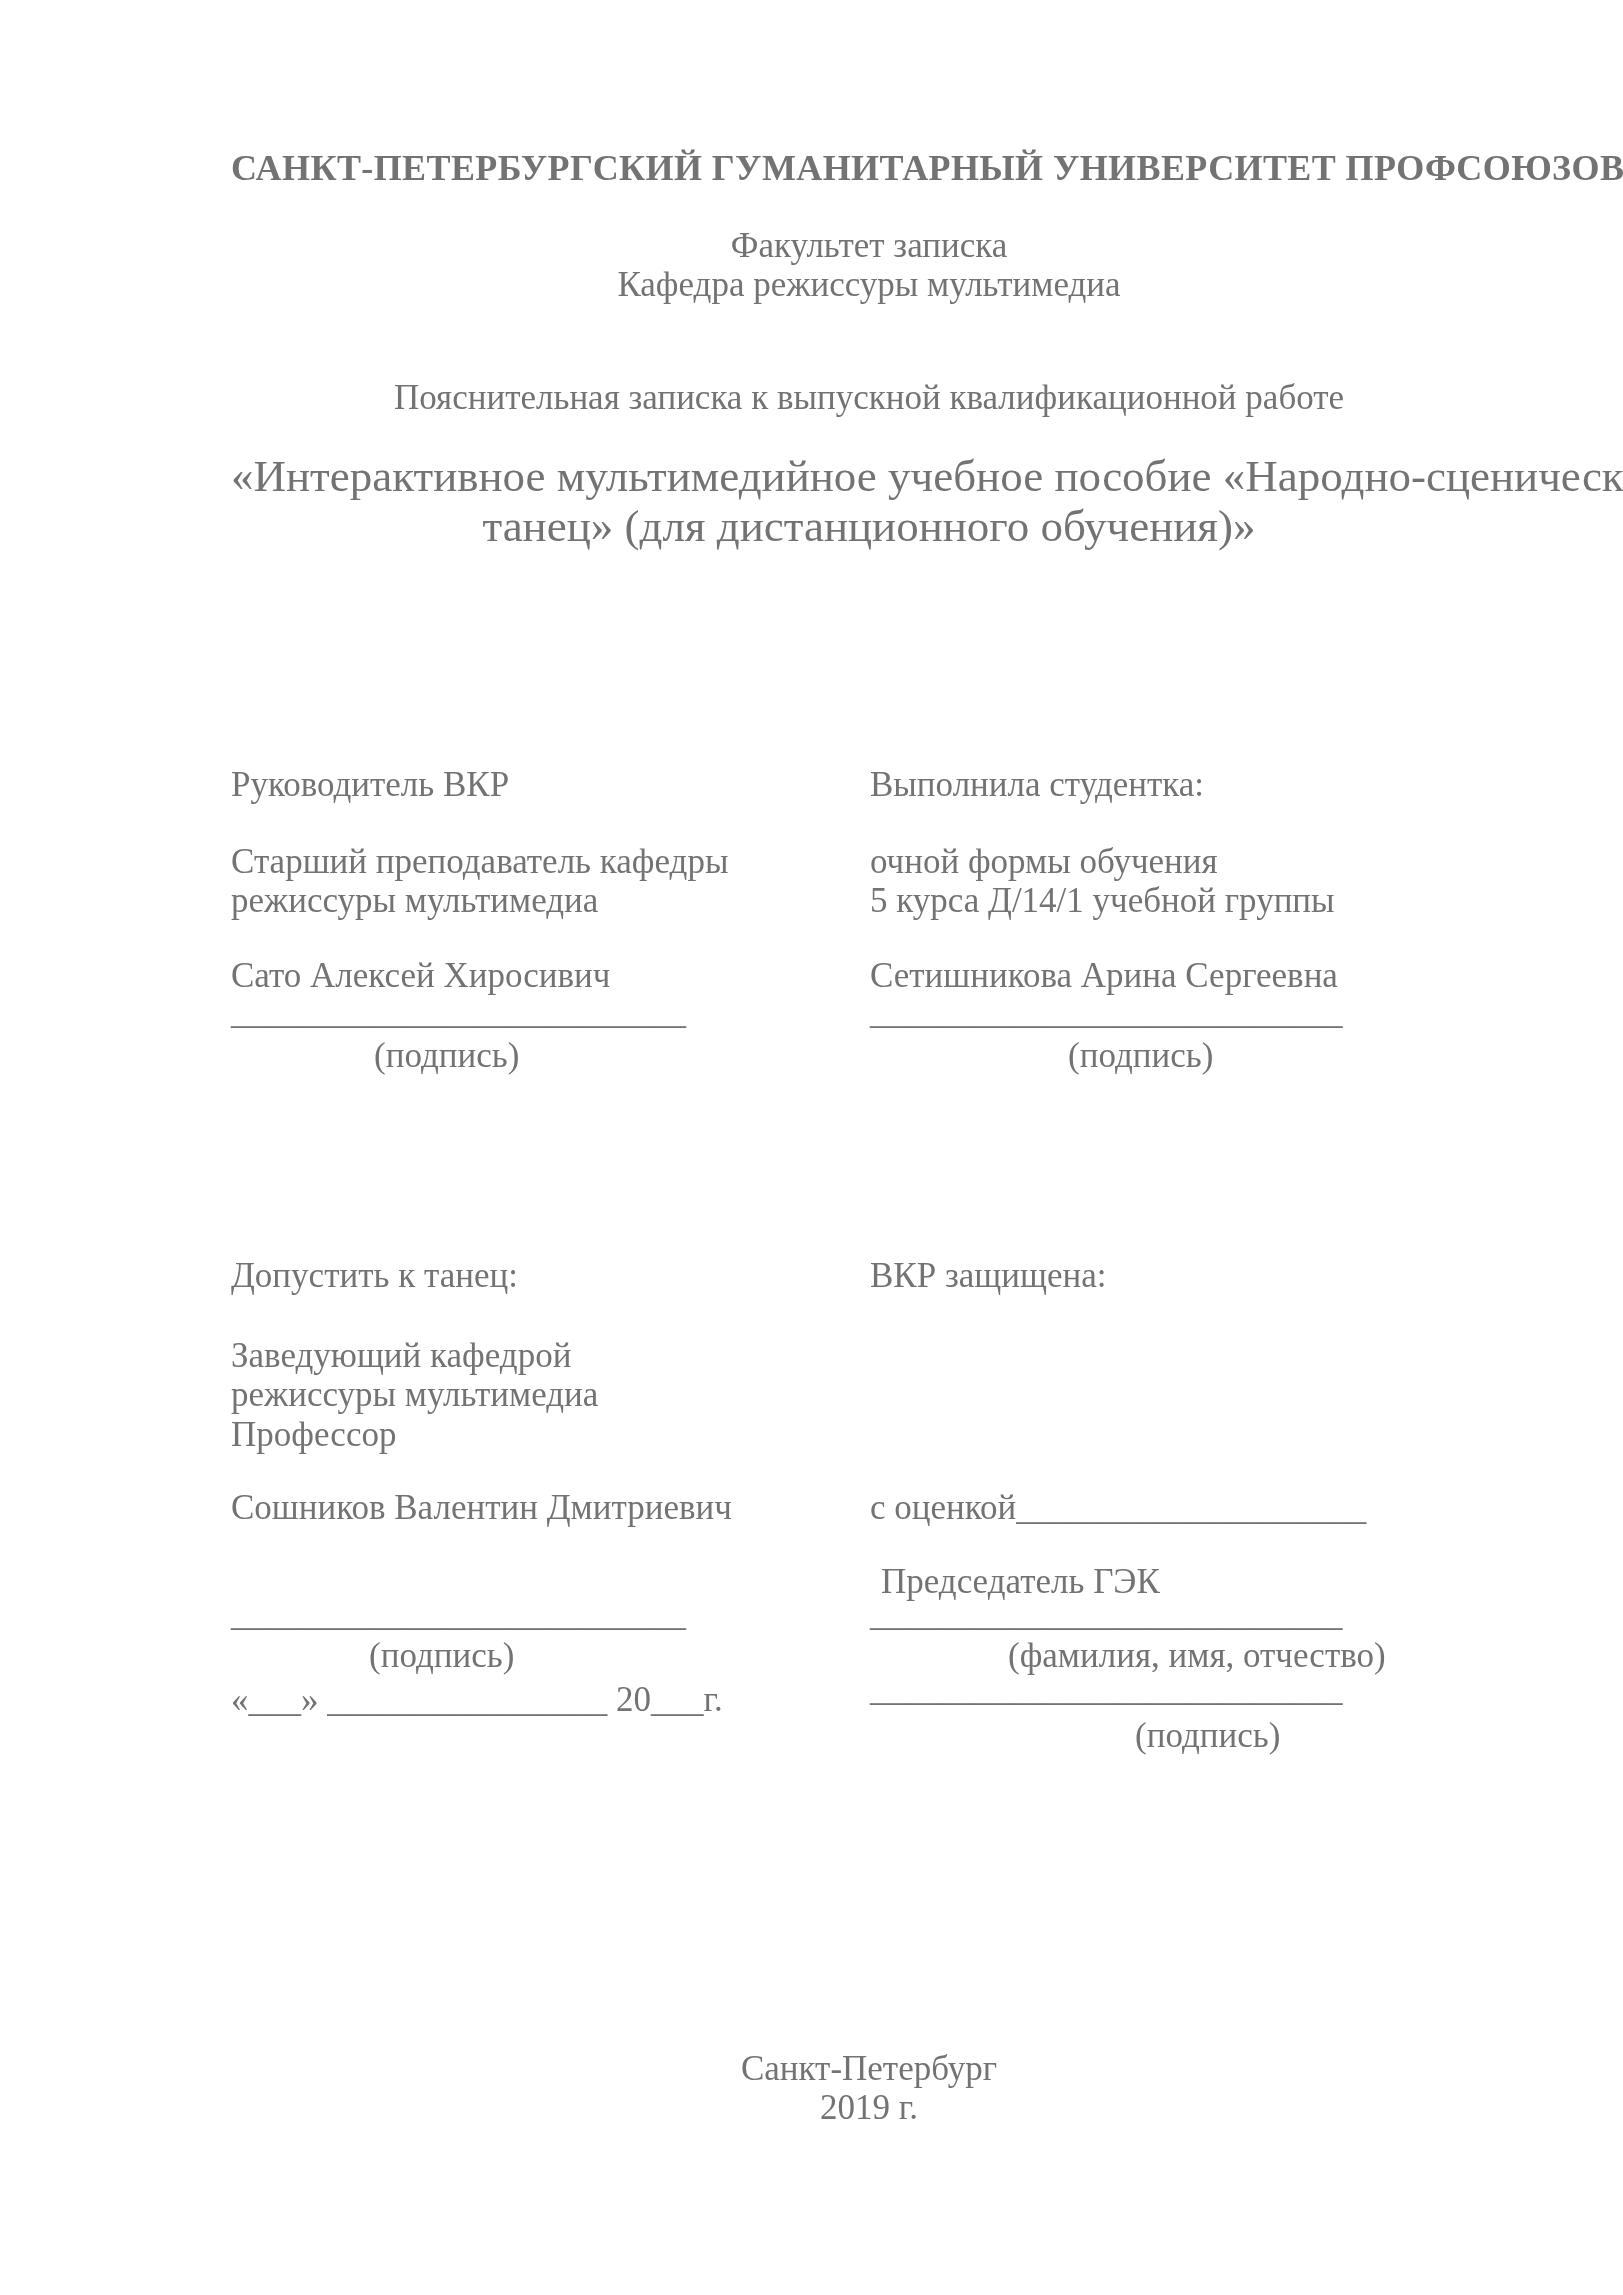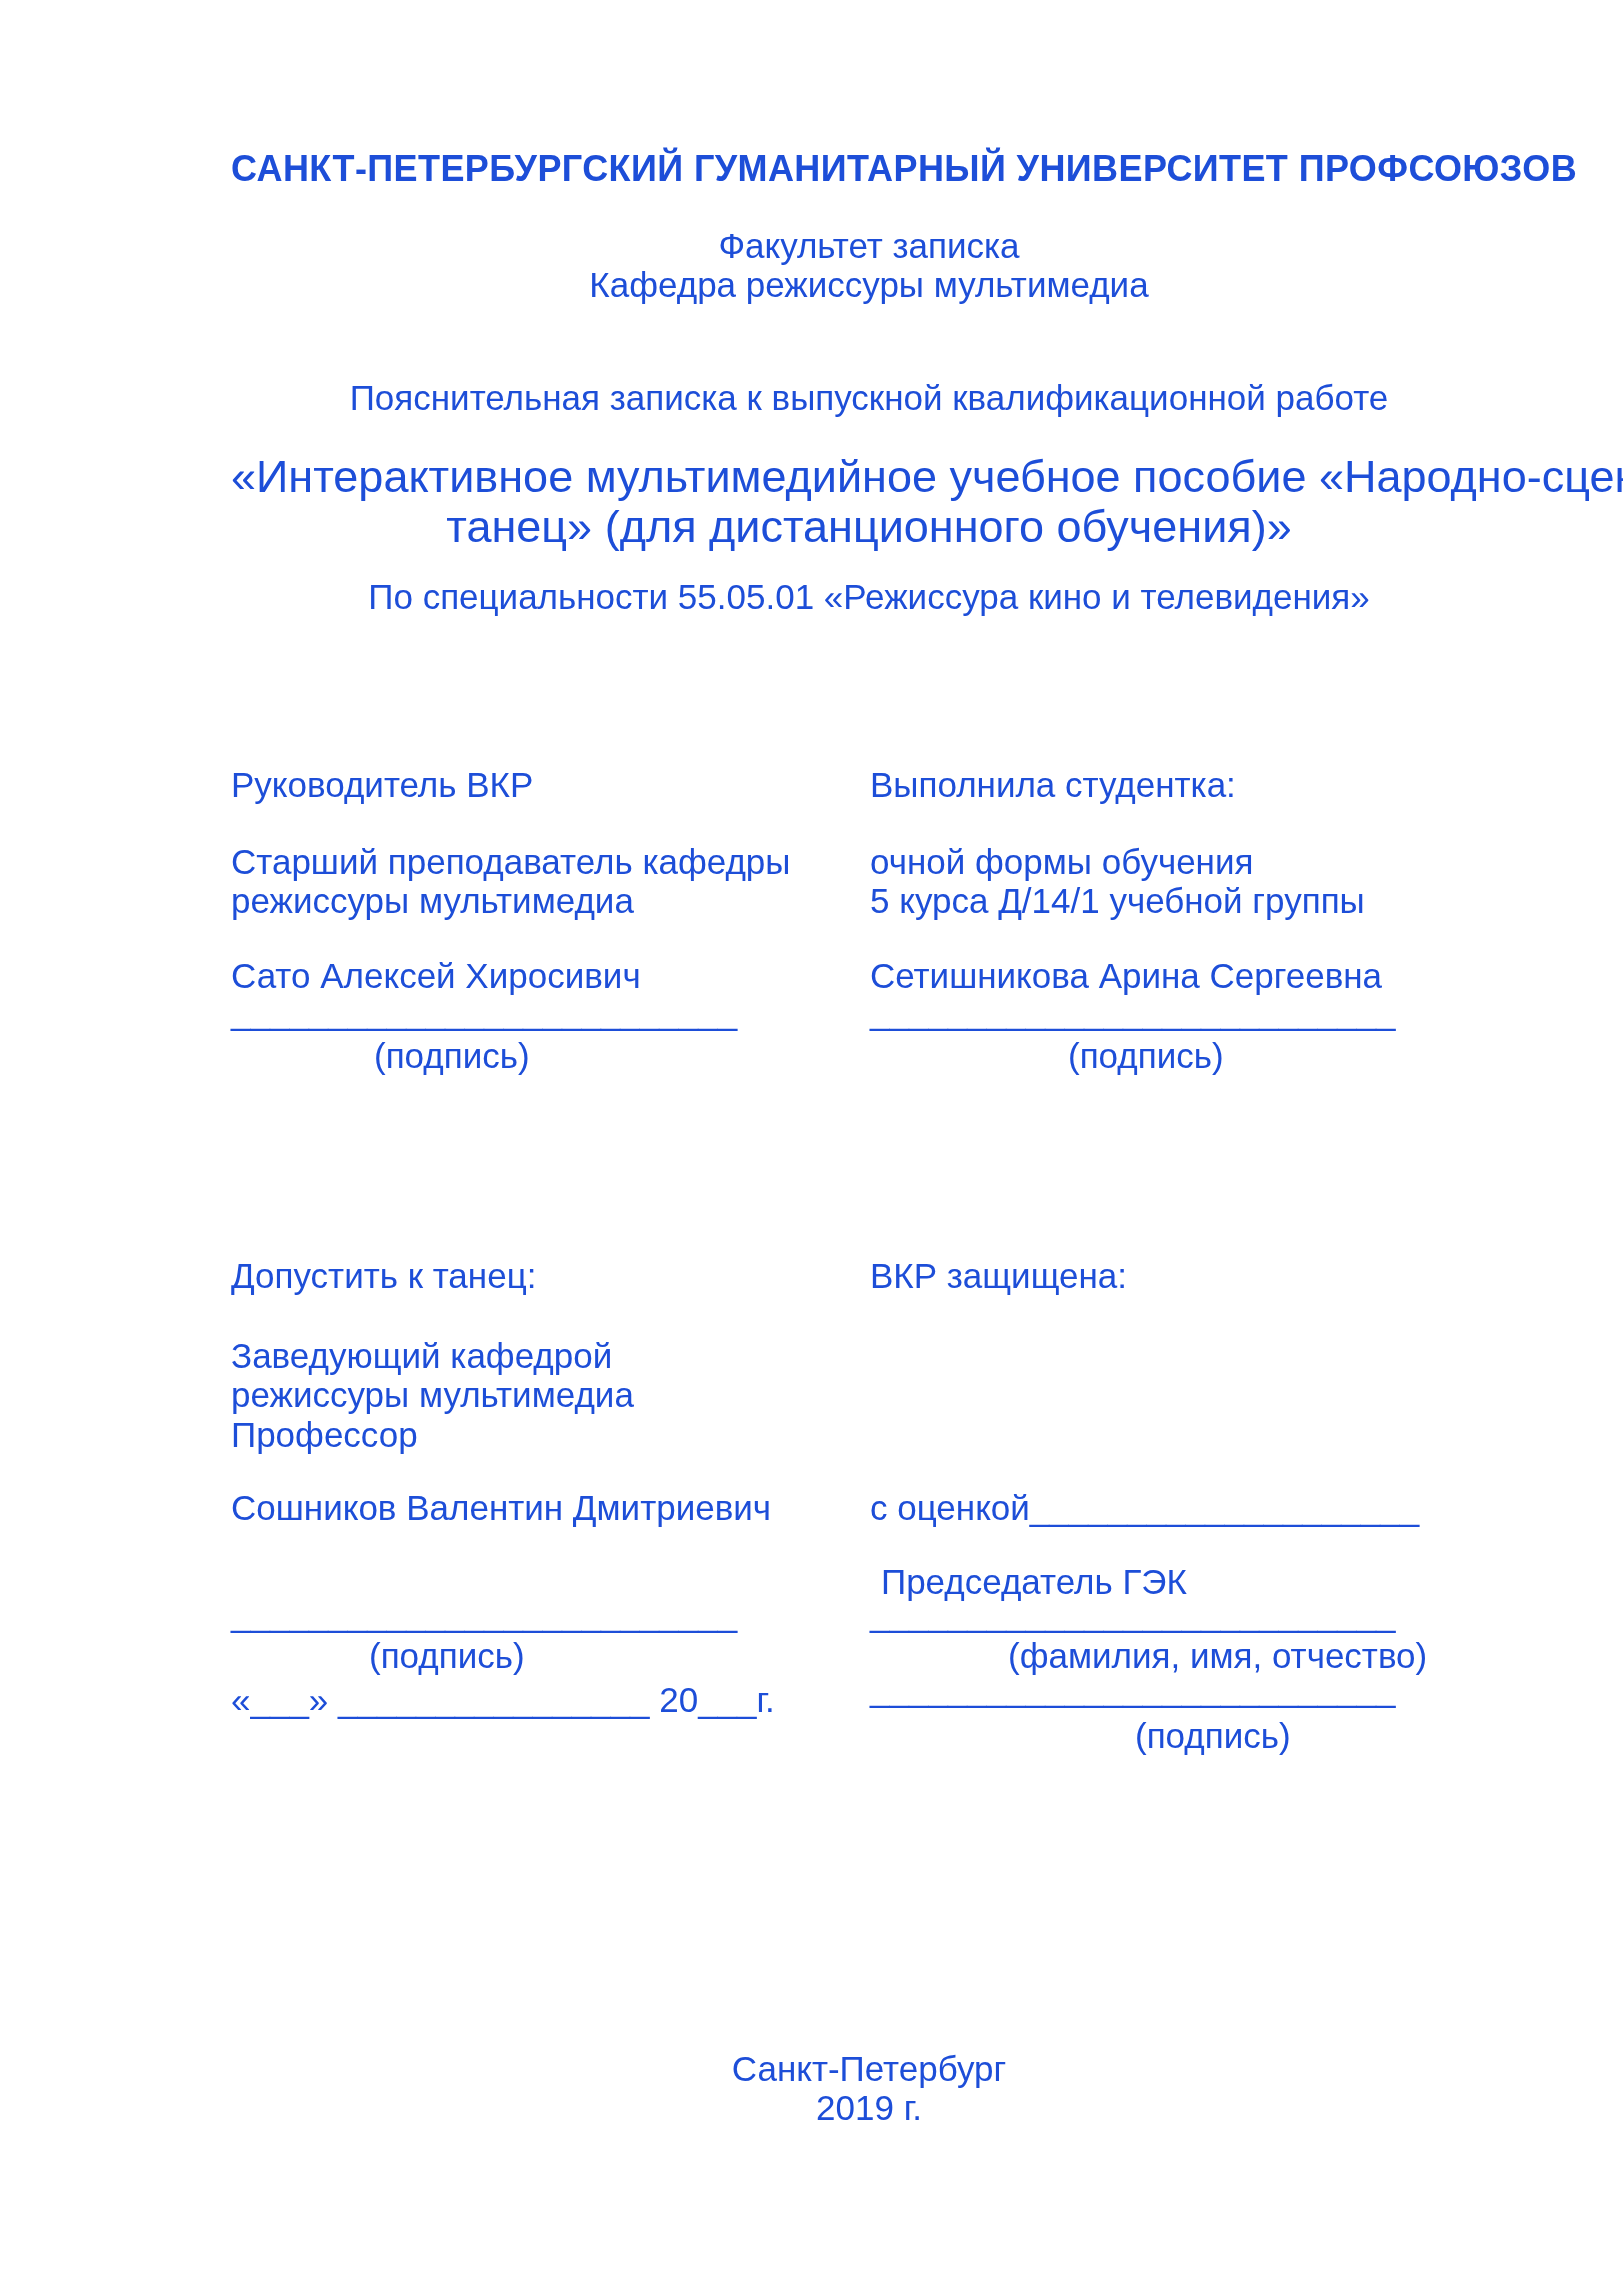--- a/index.html
+++ b/index.html
@@ -5,22 +5,22 @@
   html, body {
     margin: 0;
     padding: 0;
     background: #ffffff;
   }
   .page {
     position: relative;
     width: 1623px;
     height: 2295px;
     background: #ffffff;
-    color: #1d4ed8;
-    font-family: Liberation Sans, sans-serif;
+    color: #737373;
+    font-family: Liberation Serif, serif;
     font-size: 35px;
     line-height: 39px;
     overflow: hidden;
   }
   .abs {
     position: absolute;
     white-space: nowrap;
   }
   .centerband {
     left: 231px;
@@ -52,21 +52,20 @@
   <div class="abs centerband" style="top:226px">Факультет записка</div>
 
   <div class="abs centerband" style="top:265px">Кафедра режиссуры мультимедиа</div>
 
   <div class="abs centerband" style="top:378px">Пояснительная записка к выпускной квалификационной работе</div>
 
   <div class="abs centerband worktitle" style="top:452px">«Интерактивное мультимедийное учебное пособие «Народно-сценический</div>
 
   <div class="abs centerband worktitle" style="top:502px">танец» (для дистанционного обучения)»</div>
 
-  <div class="abs centerband" style="top:577px">По специальности 55.05.01 «Режиссура кино и телевидения»</div>
 
 
   <div class="abs colL" style="top:765px">Руководитель ВКР</div>
   <div class="abs colR" style="top:765px">Выполнила студентка:</div>
 
   <div class="abs colL" style="top:842px">Старший преподаватель кафедры</div>
   <div class="abs colL" style="top:881px">режиссуры мультимедиа</div>
 
   <div class="abs colR" style="top:842px">очной формы обучения</div>
   <div class="abs colR" style="top:881px">5 курса Д/14/1 учебной группы</div>

